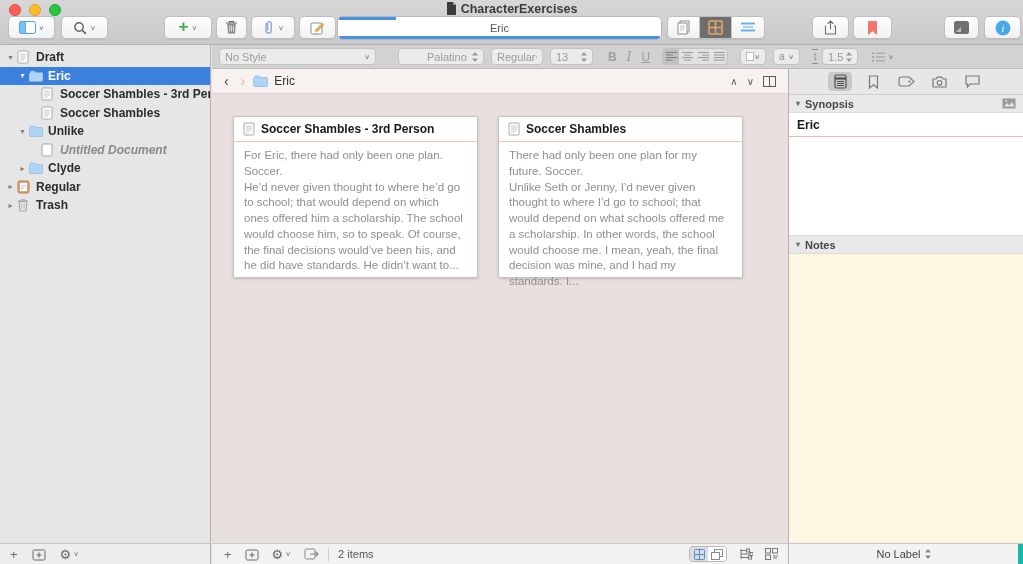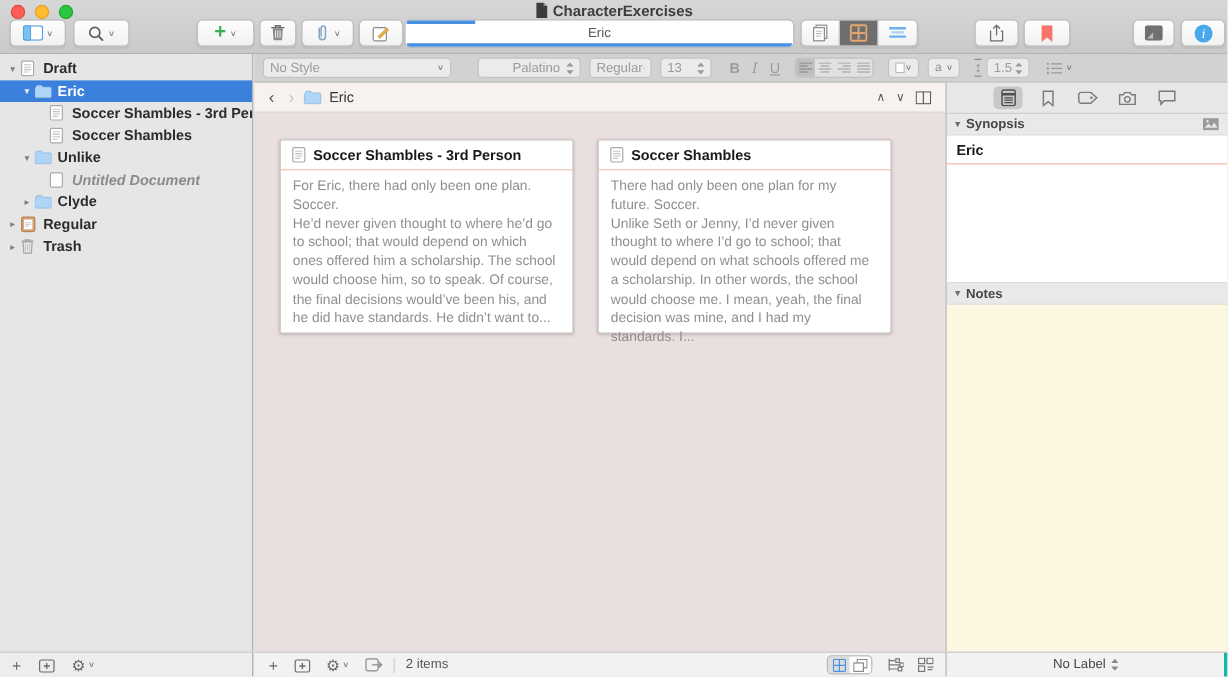--- a/index.html
+++ b/index.html
@@ -96,21 +96,21 @@
     background:#e9e9e9; border-bottom:1px solid #dcdcdc; font-size:11px; font-weight:bold; color:#474747; }
   .sec-header .tri { font-size:8px; color:#6f6f6f; }
   .sec-header .sh-right { margin-left:auto; display:flex; align-items:center; }
   #synopsis-body { height:123px; background:#fff; border-bottom:1px solid #dcdcdc; }
   #synopsis-title { padding:5px 8px 4px; font-size:12px; font-weight:bold; color:#1a1a1a; }
   #synopsis-div { height:1px; background:#f0b9a6; }
   #notes-body { height:290px; background:#fbf7e1; }
   #insp-footer { position:absolute; left:0; bottom:0; width:100%; height:21px; background:#f2f2f2;
     border-top:1px solid #c8c8c8; display:flex; align-items:stretch; font-size:11px; color:#444; }
   .popup-cell { flex:1; display:flex; align-items:center; justify-content:center; gap:4px; }
-  .popup-cell:first-child { border-right:3px solid #14b8a6; }
+  .popup-cell:first-child { border-right:5px solid #14b8a6; }
 
   svg { display:block; }
 </style>
 </head>
 <body>
 
 <div id="window">
 
   <header id="titlebar">
     <span class="traffic" id="tl-close"></span>

